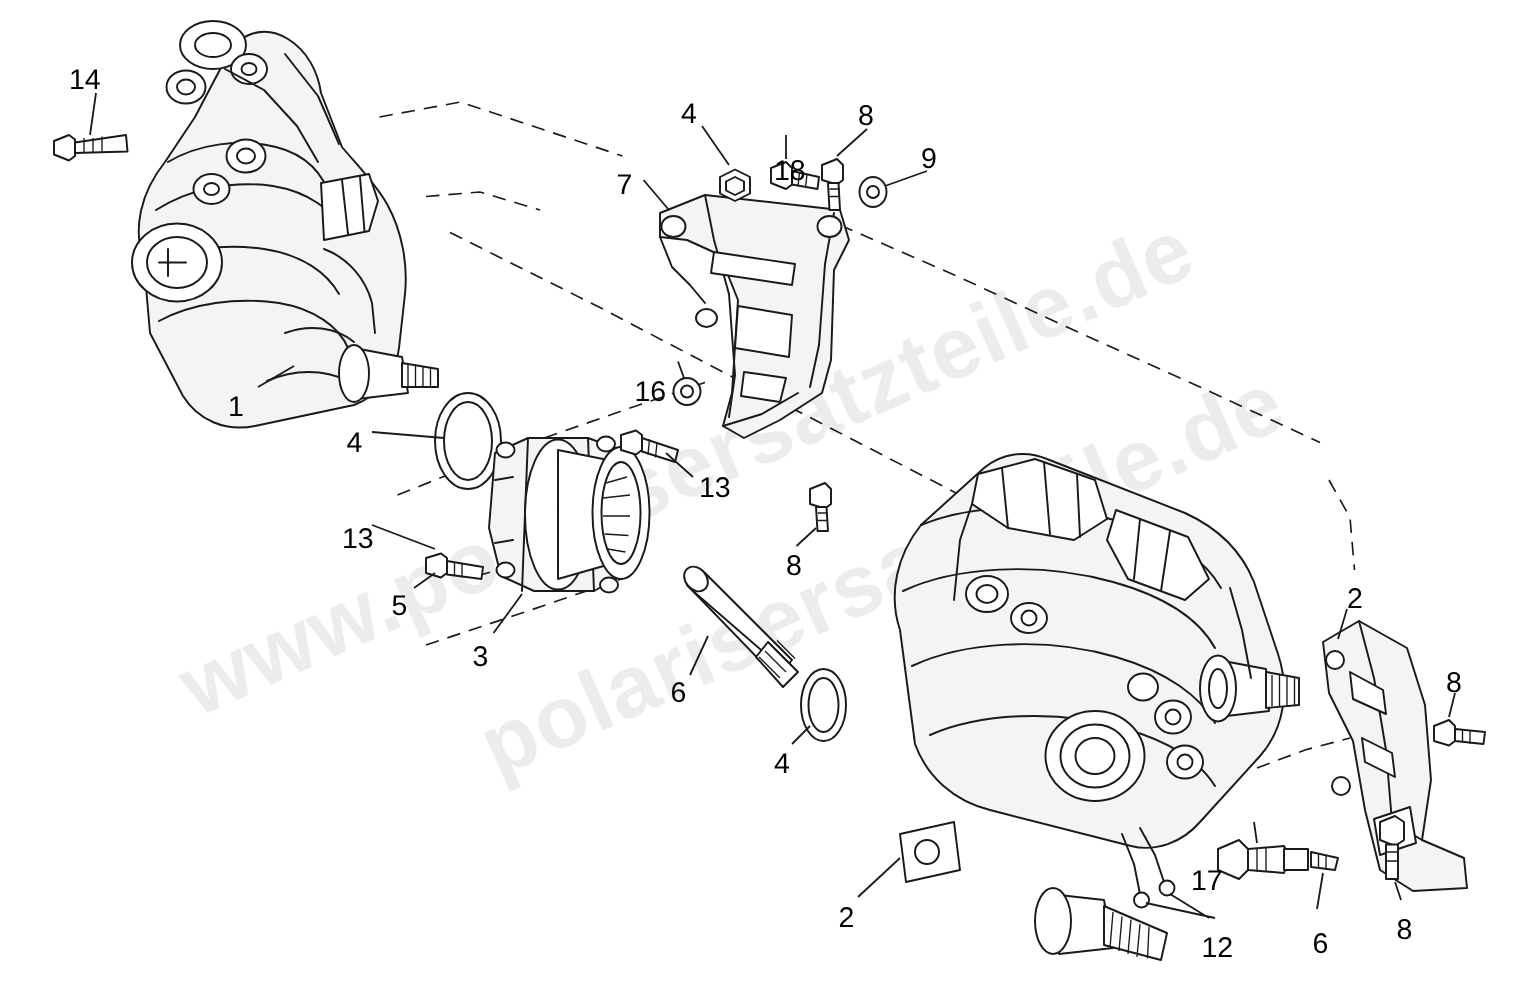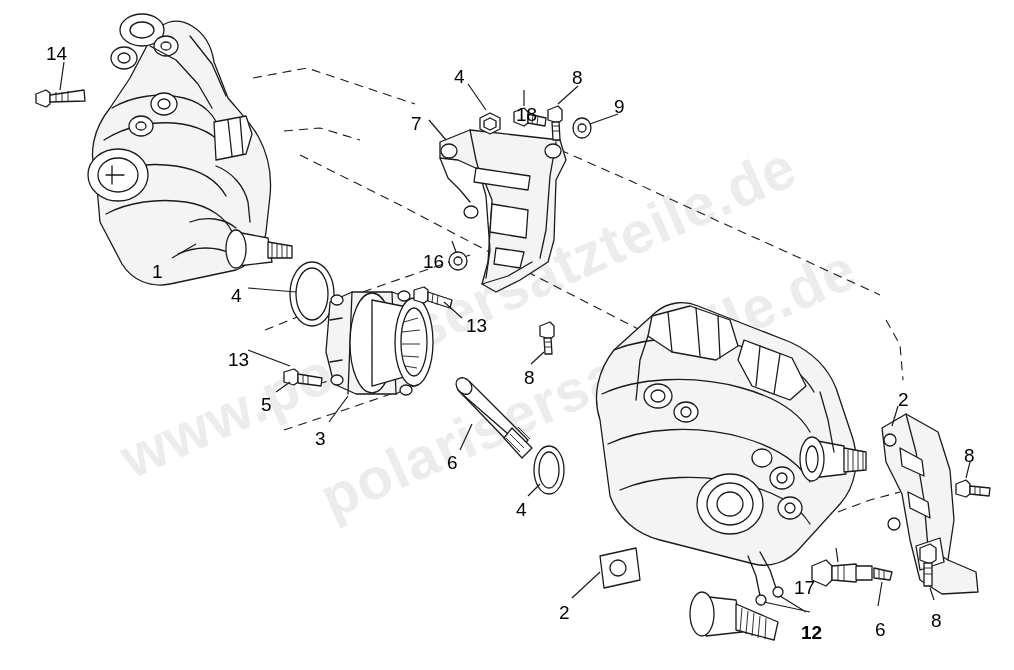--- a/index.html
+++ b/index.html
@@ -353,17 +353,17 @@
   <div class="callout" style="left:524px; top:368px;">8</div>
   <div class="callout" style="left:261px; top:395px;">5</div>
   <div class="callout" style="left:315px; top:429px;">3</div>
   <div class="callout" style="left:898px; top:390px;">2</div>
   <div class="callout" style="left:964px; top:446px;">8</div>
   <div class="callout" style="left:447px; top:453px;">6</div>
   <div class="callout" style="left:516px; top:500px;">4</div>
   <div class="callout" style="left:794px; top:534px;margin-top:44px;">17</div>
   <div class="callout" style="left:559px; top:603px;">2</div>
   <div class="callout" style="left:931px; top:611px;">8</div>
-  <div class="callout" style="left:801px; top:623px;font-weight:bold;">12</div>
+  <div class="callout" style="left:801px; top:623px;">12</div>
   <div class="callout" style="left:875px; top:620px;">6</div>
 
 
 </div>
 
 </body></html>

